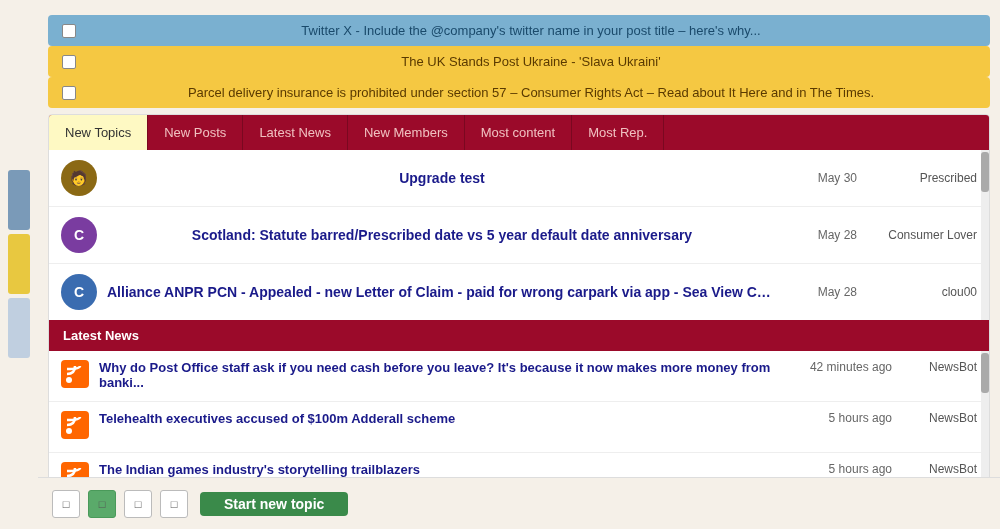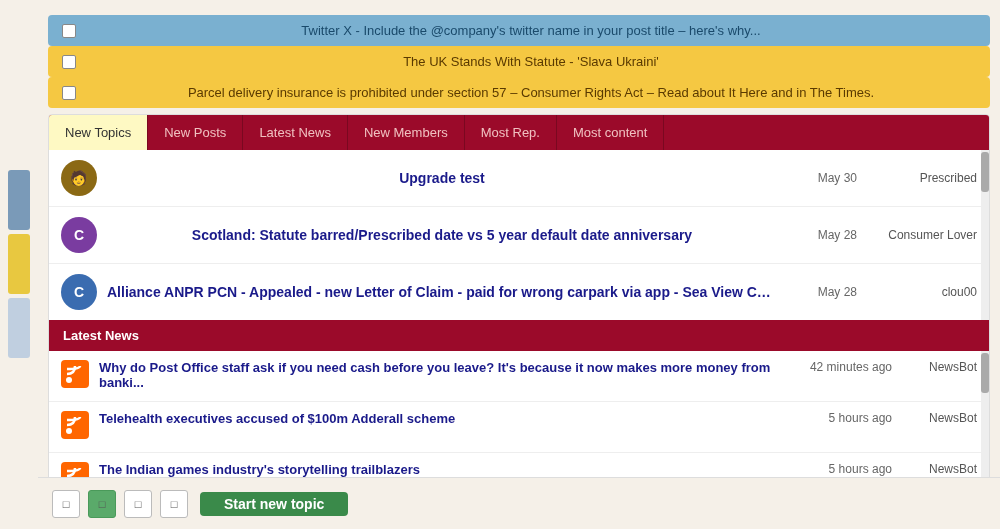--- a/index.html
+++ b/index.html
@@ -278,36 +278,36 @@
 
 <div class="main-content">
 
   <div id="notices-container">
       <div class="notice-banner blue">
         <div class="notice-checkbox"></div>
         <span class="notice-text">Twitter X - Include the @company's twitter name in your post title – here's why...</span>
       </div>
       <div class="notice-banner yellow">
         <div class="notice-checkbox"></div>
-        <span class="notice-text">The UK Stands With Statute - 'Slava Ukraini'</span>
+        <span class="notice-text">The UK Stands Post Ukraine - 'Slava Ukraini'</span>
       </div>
       <div class="notice-banner yellow">
         <div class="notice-checkbox"></div>
         <span class="notice-text">Parcel delivery insurance is prohibited under section 57 – Consumer Rights Act – Read about It Here and in The Times.</span>
       </div>
     </div>
 
   <div class="tabs-panel">
     <div class="tabs-header" id="tabs-header">
         <div class="tab-item active">New Topics</div>
         <div class="tab-item">New Posts</div>
         <div class="tab-item">Latest News</div>
         <div class="tab-item">New Members</div>
+        <div class="tab-item">Most content</div>
         <div class="tab-item">Most Rep.</div>
-        <div class="tab-item">Most content</div>
       </div>
 
     <div class="topics-container">
       <div class="topics-list" id="topics-list">
           <div class="topic-row truncated">
             <div class="avatar brown">🧑</div>
             <span class="topic-title">Upgrade test</span>
             <span class="topic-date">May 30</span>
             <span class="topic-author">Prescribed</span>
           </div>

